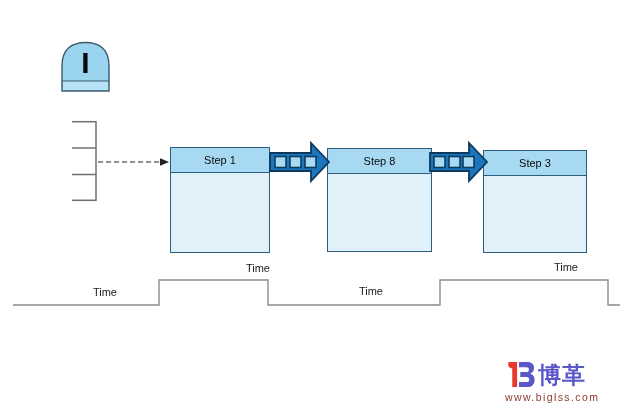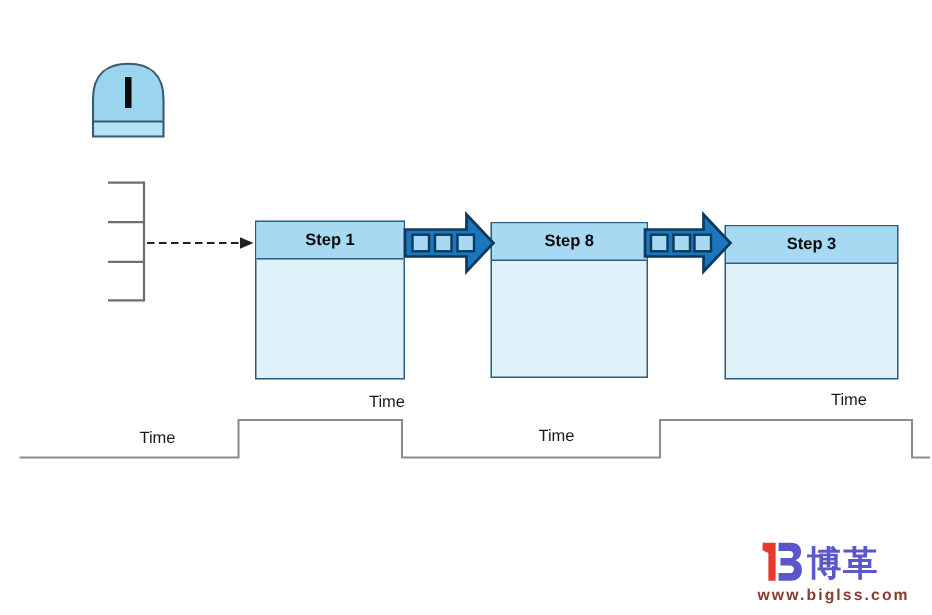--- a/index.html
+++ b/index.html
@@ -23,32 +23,32 @@
   .comb{stroke:var(--comb-line);stroke-width:1.5;fill:none;}
   .dash-line{stroke:#222222;stroke-width:1.2;stroke-dasharray:5,3;fill:none;}
   .dash-head{fill:#222222;}
   .push-arrow{fill:var(--arrow-fill);stroke:var(--arrow-border);stroke-width:1.8;stroke-linejoin:miter;}
   .push-square{fill:var(--arrow-square);stroke:var(--arrow-border);stroke-width:1.6;}
   .timeline{fill:none;stroke:var(--timeline-line);stroke-width:1.4;}
   .inv-label{
     position:absolute;left:62px;top:47px;width:47px;height:34px;z-index:4;
     text-align:center;font-size:30px;font-weight:bold;line-height:32px;color:#0a0a0a;
   }
-  .pbox{position:absolute;z-index:2;box-sizing:border-box;border:1.5px solid var(--box-border);background:var(--box-body);font-weight:bold;}
+  .pbox{position:absolute;z-index:2;box-sizing:border-box;border:1.5px solid var(--box-border);background:var(--box-body);}
   .pbox-header{
     box-sizing:border-box;height:25px;background:var(--box-header);
     border-bottom:1.5px solid var(--box-border);
     display:flex;align-items:center;justify-content:center;
     font-size:11px;color:#0a0a0a;
   }
   .tlabel{position:absolute;z-index:4;font-size:11px;line-height:13px;text-align:right;color:#1a1a1a;}
   .watermark{position:absolute;left:505px;top:359px;width:112px;z-index:4;}
   .wm-row{display:flex;align-items:flex-end;gap:3px;}
   .wm-brand{font-size:23px;font-weight:bold;color:var(--logo-blue);line-height:30px;letter-spacing:1px;}
-  .wm-url{margin-top:1px;font-size:10.5px;font-weight:bold;letter-spacing:1.4px;color:var(--url-color);white-space:nowrap;}
+  .wm-url{margin-top:1px;font-size:10.5px;font-weight:normal;letter-spacing:1.4px;color:var(--url-color);white-space:nowrap;}
   .logo-red{fill:var(--logo-red);}
   .logo-blue{fill:var(--logo-blue);}
 </style>
 </head>
 <body>
 
 <div class="canvas">
 
   <svg class="layer z1" width="621" height="410" viewBox="0 0 621 410">
 
@@ -76,21 +76,21 @@
   </svg>
 
   <div class="inv-label">I</div>
 
   <div class="pbox" style="left:170px;top:147px;width:100px;height:106px">
     <div class="pbox-header">Step 1</div>
   </div>
   <div class="pbox" style="left:327px;top:148px;width:105px;height:104px">
     <div class="pbox-header">Step 8</div>
   </div>
-  <div class="pbox" style="left:483px;top:150px;width:116px;height:103px">
+  <div class="pbox" style="left:483px;top:150px;width:104px;height:103px">
     <div class="pbox-header">Step 3</div>
   </div>
 
   <svg class="layer z3" width="621" height="410" viewBox="0 0 621 410">
     <g>
       <polygon class="push-arrow" points="270,153 311,153 311,143 329,162 311,181 311,171 270,171"></polygon>
       <rect class="push-square" x="275" y="156.5" width="11" height="11"></rect>
       <rect class="push-square" x="290" y="156.5" width="11" height="11"></rect>
       <rect class="push-square" x="305" y="156.5" width="11" height="11"></rect>
     </g>

